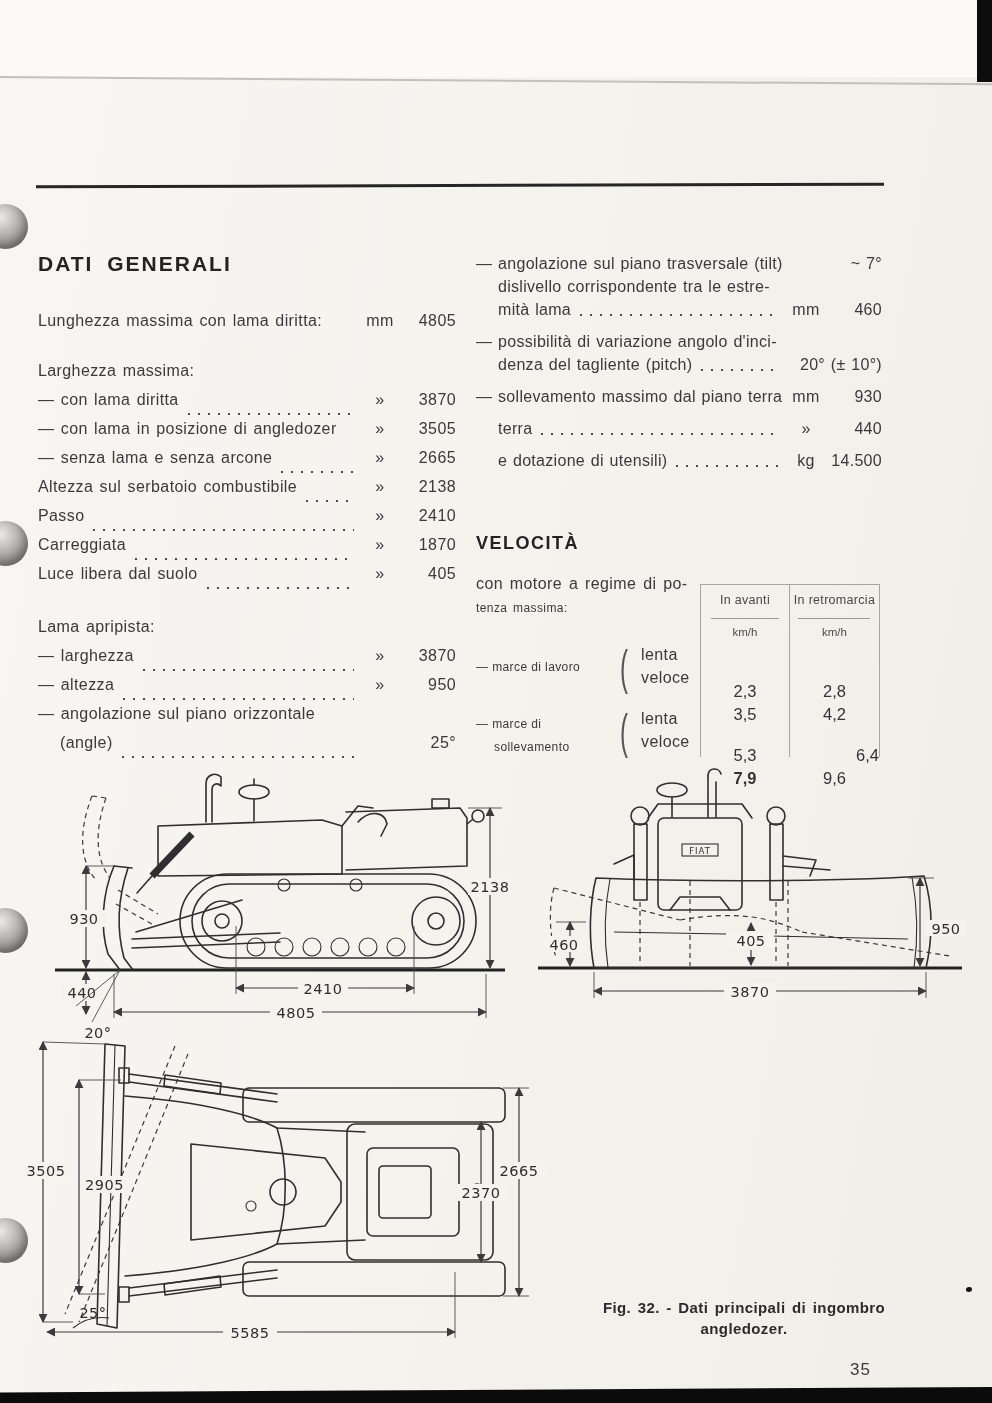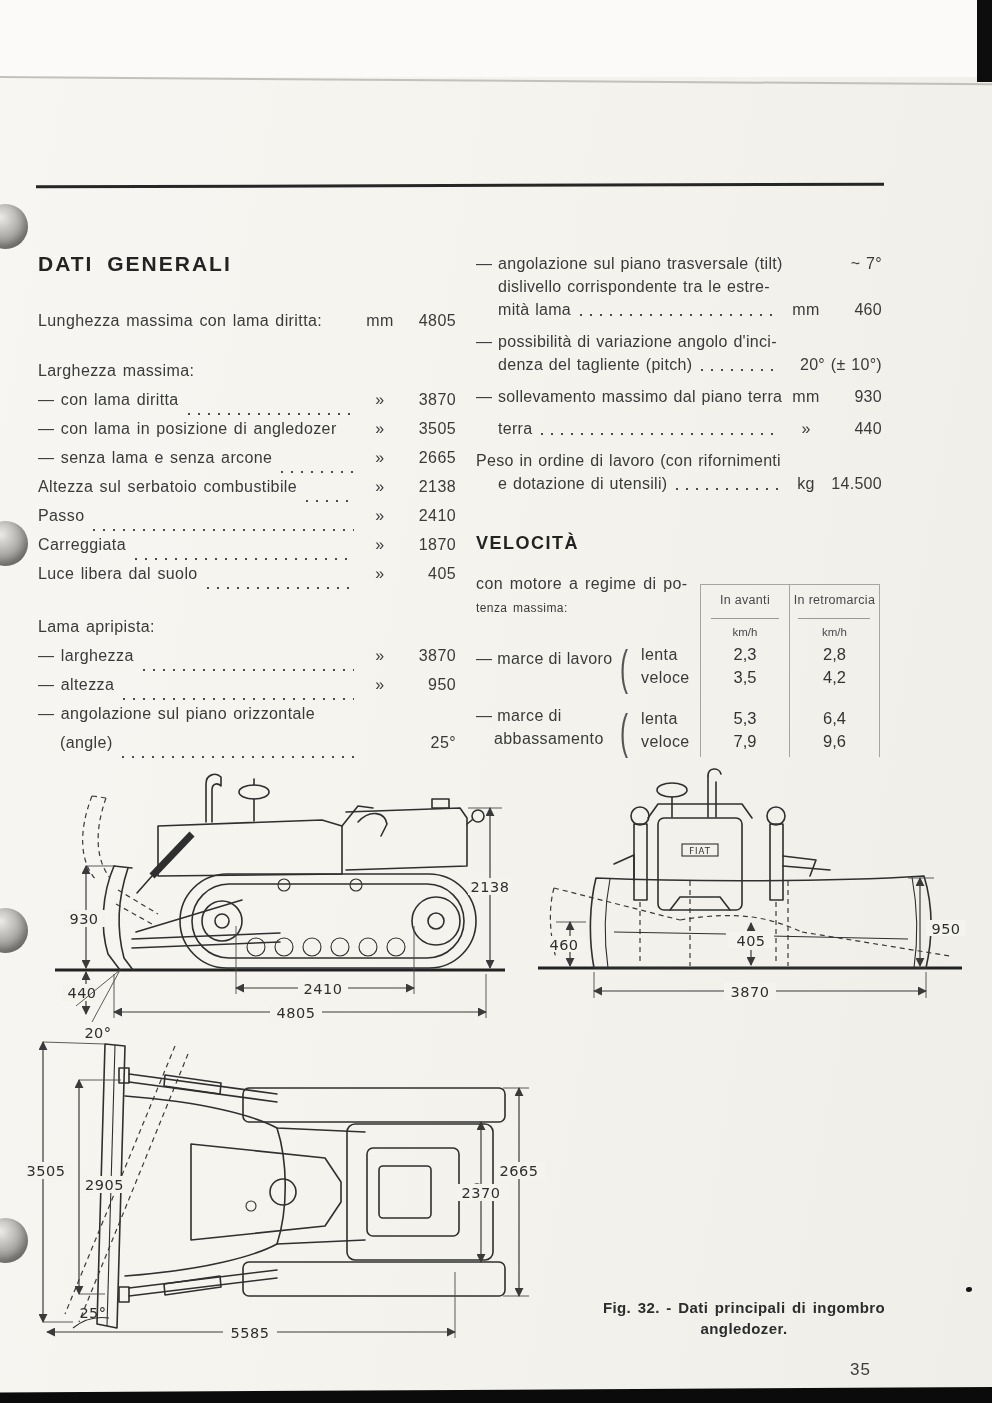--- a/index.html
+++ b/index.html
@@ -49,23 +49,23 @@
   .vel-intro2{position:absolute;left:476px;top:601px;font-size:12px;letter-spacing:.4px;word-spacing:2px;}
   .vtable{position:absolute;left:700px;top:584px;width:178px;height:172px;
     border-left:1px solid #a7a5a0;border-right:1px solid #a7a5a0;border-top:1px solid #a7a5a0;}
   .vdiv{position:absolute;left:88px;top:0;width:1px;height:172px;background:#a7a5a0;}
   .vh{position:absolute;top:8px;font-size:12.5px;color:#474747;text-align:center;letter-spacing:.3px;}
   .vh1{left:0;width:88px;} .vh2{left:89px;width:89px;}
   .vu{position:absolute;top:41px;font-size:11.5px;color:#4a4a4a;text-align:center;}
   .vu1{left:0;width:88px;} .vu2{left:89px;width:89px;}
   .vhl{position:absolute;top:33px;height:1px;background:#9b9994;}
   .vhl1{left:10px;width:68px;} .vhl2{left:97px;width:72px;}
-  .vv{position:absolute;font-size:16.5px;text-align:center;color:#333;}
+  .vv{position:absolute;font-size:16.5px;text-align:center;color:#333;margin-top:37px;}
   .vv1{left:0;width:88px;} .vv2{left:89px;width:89px;}
-  .glabel{position:absolute;font-size:16px;letter-spacing:.4px;white-space:nowrap;}
+  .glabel{position:absolute;font-size:12px;letter-spacing:.4px;white-space:nowrap;margin-top:10px;}
   .gear{position:absolute;font-size:16px;letter-spacing:.4px;}
   .brace{position:absolute;font-size:48px;line-height:48px;color:#555;transform:scaleX(.5);transform-origin:left center;font-weight:400;}
 
   
   svg{position:absolute;overflow:visible;}
   svg text{font-family:"DejaVu Sans","Liberation Sans",sans-serif;font-size:14.5px;fill:#2e2e2e;letter-spacing:.5px;}
   .draw{stroke:#2f2f2f;stroke-width:1.6;fill:none;stroke-linejoin:round;stroke-linecap:round;}
   .thin{stroke:#2f2f2f;stroke-width:1.1;fill:none;}
   .dash{stroke:#3a3a3a;stroke-width:1.2;fill:none;stroke-dasharray:5 4;}
   .dim{stroke:#3a3a3a;stroke-width:1.2;fill:none;}
@@ -209,60 +209,59 @@
     </div>
     <div class="ritem">
       <div class="rline rflex ind">
         <span class="lbl">terra</span>
         <span class="leader"></span>
         <span class="unit">»</span>
         <span class="val">440</span>
       </div>
     </div>
     <div class="ritem">
-      <div class="rline">Peso in ordine di lavoro (con rifornimenti</div>
       <div class="rline rflex ind">
         <span class="lbl">e dotazione di utensili)</span>
         <span class="leader"></span>
         <span class="unit">kg</span>
         <span class="val">14.500</span>
       </div>
     </div>
   </div>
 
   <div class="h-vel">VELOCITÀ</div>
   <div class="vel-intro1">con motore a regime di po-</div>
   <div class="vel-intro2">tenza massima:</div>
 
   <div class="glabel" style="left:476px;top:650px;">— marce di lavoro</div>
   <div class="brace" style="left:620px;top:644px;">(</div>
   <div class="gear" style="left:641px;top:646px;">lenta</div>
   <div class="gear" style="left:641px;top:669px;">veloce</div>
 
   <div class="glabel" style="left:476px;top:707px;">— marce di</div>
-  <div class="glabel" style="left:494px;top:730px;">abbassamento</div>
+  <div class="glabel" style="left:494px;top:730px;">sollevamento</div>
   <div class="brace" style="left:620px;top:708px;">(</div>
   <div class="gear" style="left:641px;top:710px;">lenta</div>
   <div class="gear" style="left:641px;top:733px;">veloce</div>
 
   <div class="vtable">
     <div class="vdiv"></div>
     <div class="vh vh1">In avanti</div>
     <div class="vh vh2">In retromarcia</div>
     <div class="vhl vhl1"></div>
     <div class="vhl vhl2"></div>
     <div class="vu vu1">km/h</div>
     <div class="vu vu2">km/h</div>
     <div class="vv vv1" style="top:60px;">2,3</div>
     <div class="vv vv2" style="top:60px;">2,8</div>
     <div class="vv vv1" style="top:83px;">3,5</div>
     <div class="vv vv2" style="top:83px;">4,2</div>
     <div class="vv vv1" style="top:124px;">5,3</div>
-    <div class="vv vv2" style="top:124px;">6,4</div>
-    <div class="vv vv1" style="top:147px;">7,9</div>
+    <div class="vv vv2" style="top:124px;text-align:right;">6,4</div>
+    <div class="vv vv1" style="top:147px;font-weight:bold;">7,9</div>
     <div class="vv vv2" style="top:147px;">9,6</div>
   </div>
 
   <svg style="left:40px;top:762px;" width="472" height="290" viewBox="0 0 472 290">
     <defs>
       <marker id="ar" viewBox="0 0 10 10" refX="9" refY="5" markerWidth="7.5" markerHeight="7.5" orient="auto-start-reverse">
         <path d="M0,0 L10,5 L0,10 Z" fill="#3a3a3a"></path>
       </marker>
     </defs>
     <g>

